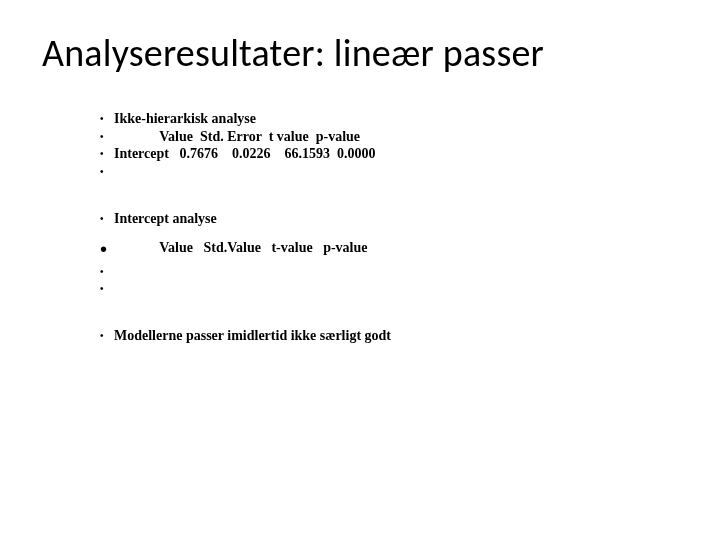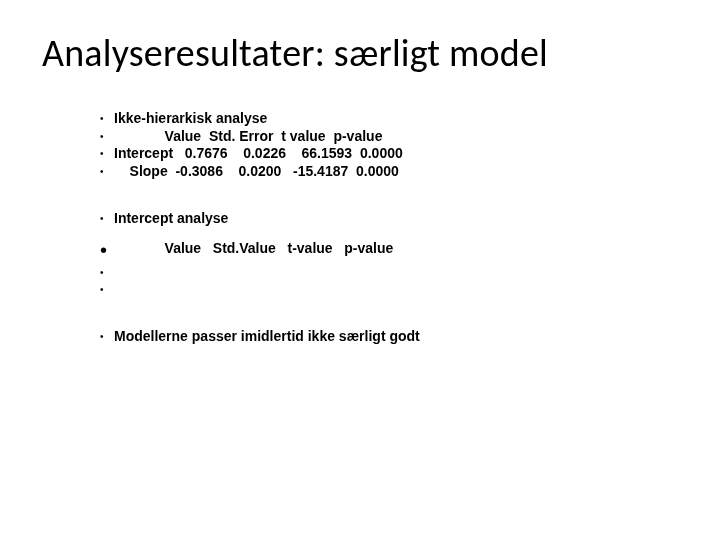--- a/index.html
+++ b/index.html
@@ -20,21 +20,21 @@
   .title {
     font-size: 38px;
     font-weight: 400;
     margin: 6px 0 34px 6px;
     letter-spacing: 0.2px;
   }
   .content {
     margin-left: 64px;
   }
   .mono {
-    font-family: Liberation Sans, sans-serif;
+    font-family: Liberation Serif, serif;
     font-weight: bold;
     font-size: 14px;
     white-space: pre;
     line-height: 1.25;
   }
   .line {
     display: flex;
     align-items: flex-start;
   }
   .bullet {
@@ -53,39 +53,38 @@
   }
   .gap-small { height: 4px; }
   .gap-med { height: 30px; }
   .gap-big { height: 12px; }
 </style>
 </head>
 <body>
 
 <div class="slide">
 
-  <div class="title">Analyseresultater: særligt model</div>
+  <div class="title">Analyseresultater: lineær passer</div>
 
   <div class="content">
 
     <div class="line">
       <span class="bullet">•</span>
       <span class="mono">Ikke-hierarkisk analyse</span>
     </div>
     <div class="line">
       <span class="bullet">•</span>
       <span class="mono">             Value  Std. Error  t value  p-value</span>
     </div>
     <div class="line">
       <span class="bullet">•</span>
       <span class="mono">Intercept   0.7676    0.0226    66.1593  0.0000</span>
     </div>
     <div class="line">
       <span class="bullet">•</span>
-      <span class="mono">    Slope  -0.3086    0.0200   -15.4187  0.0000</span>
     </div>
 
     <div class="gap-med"></div>
 
     <div class="line">
       <span class="bullet">•</span>
       <span class="mono">Intercept analyse</span>
     </div>
     <div class="gap-big"></div>
     <div class="line">

